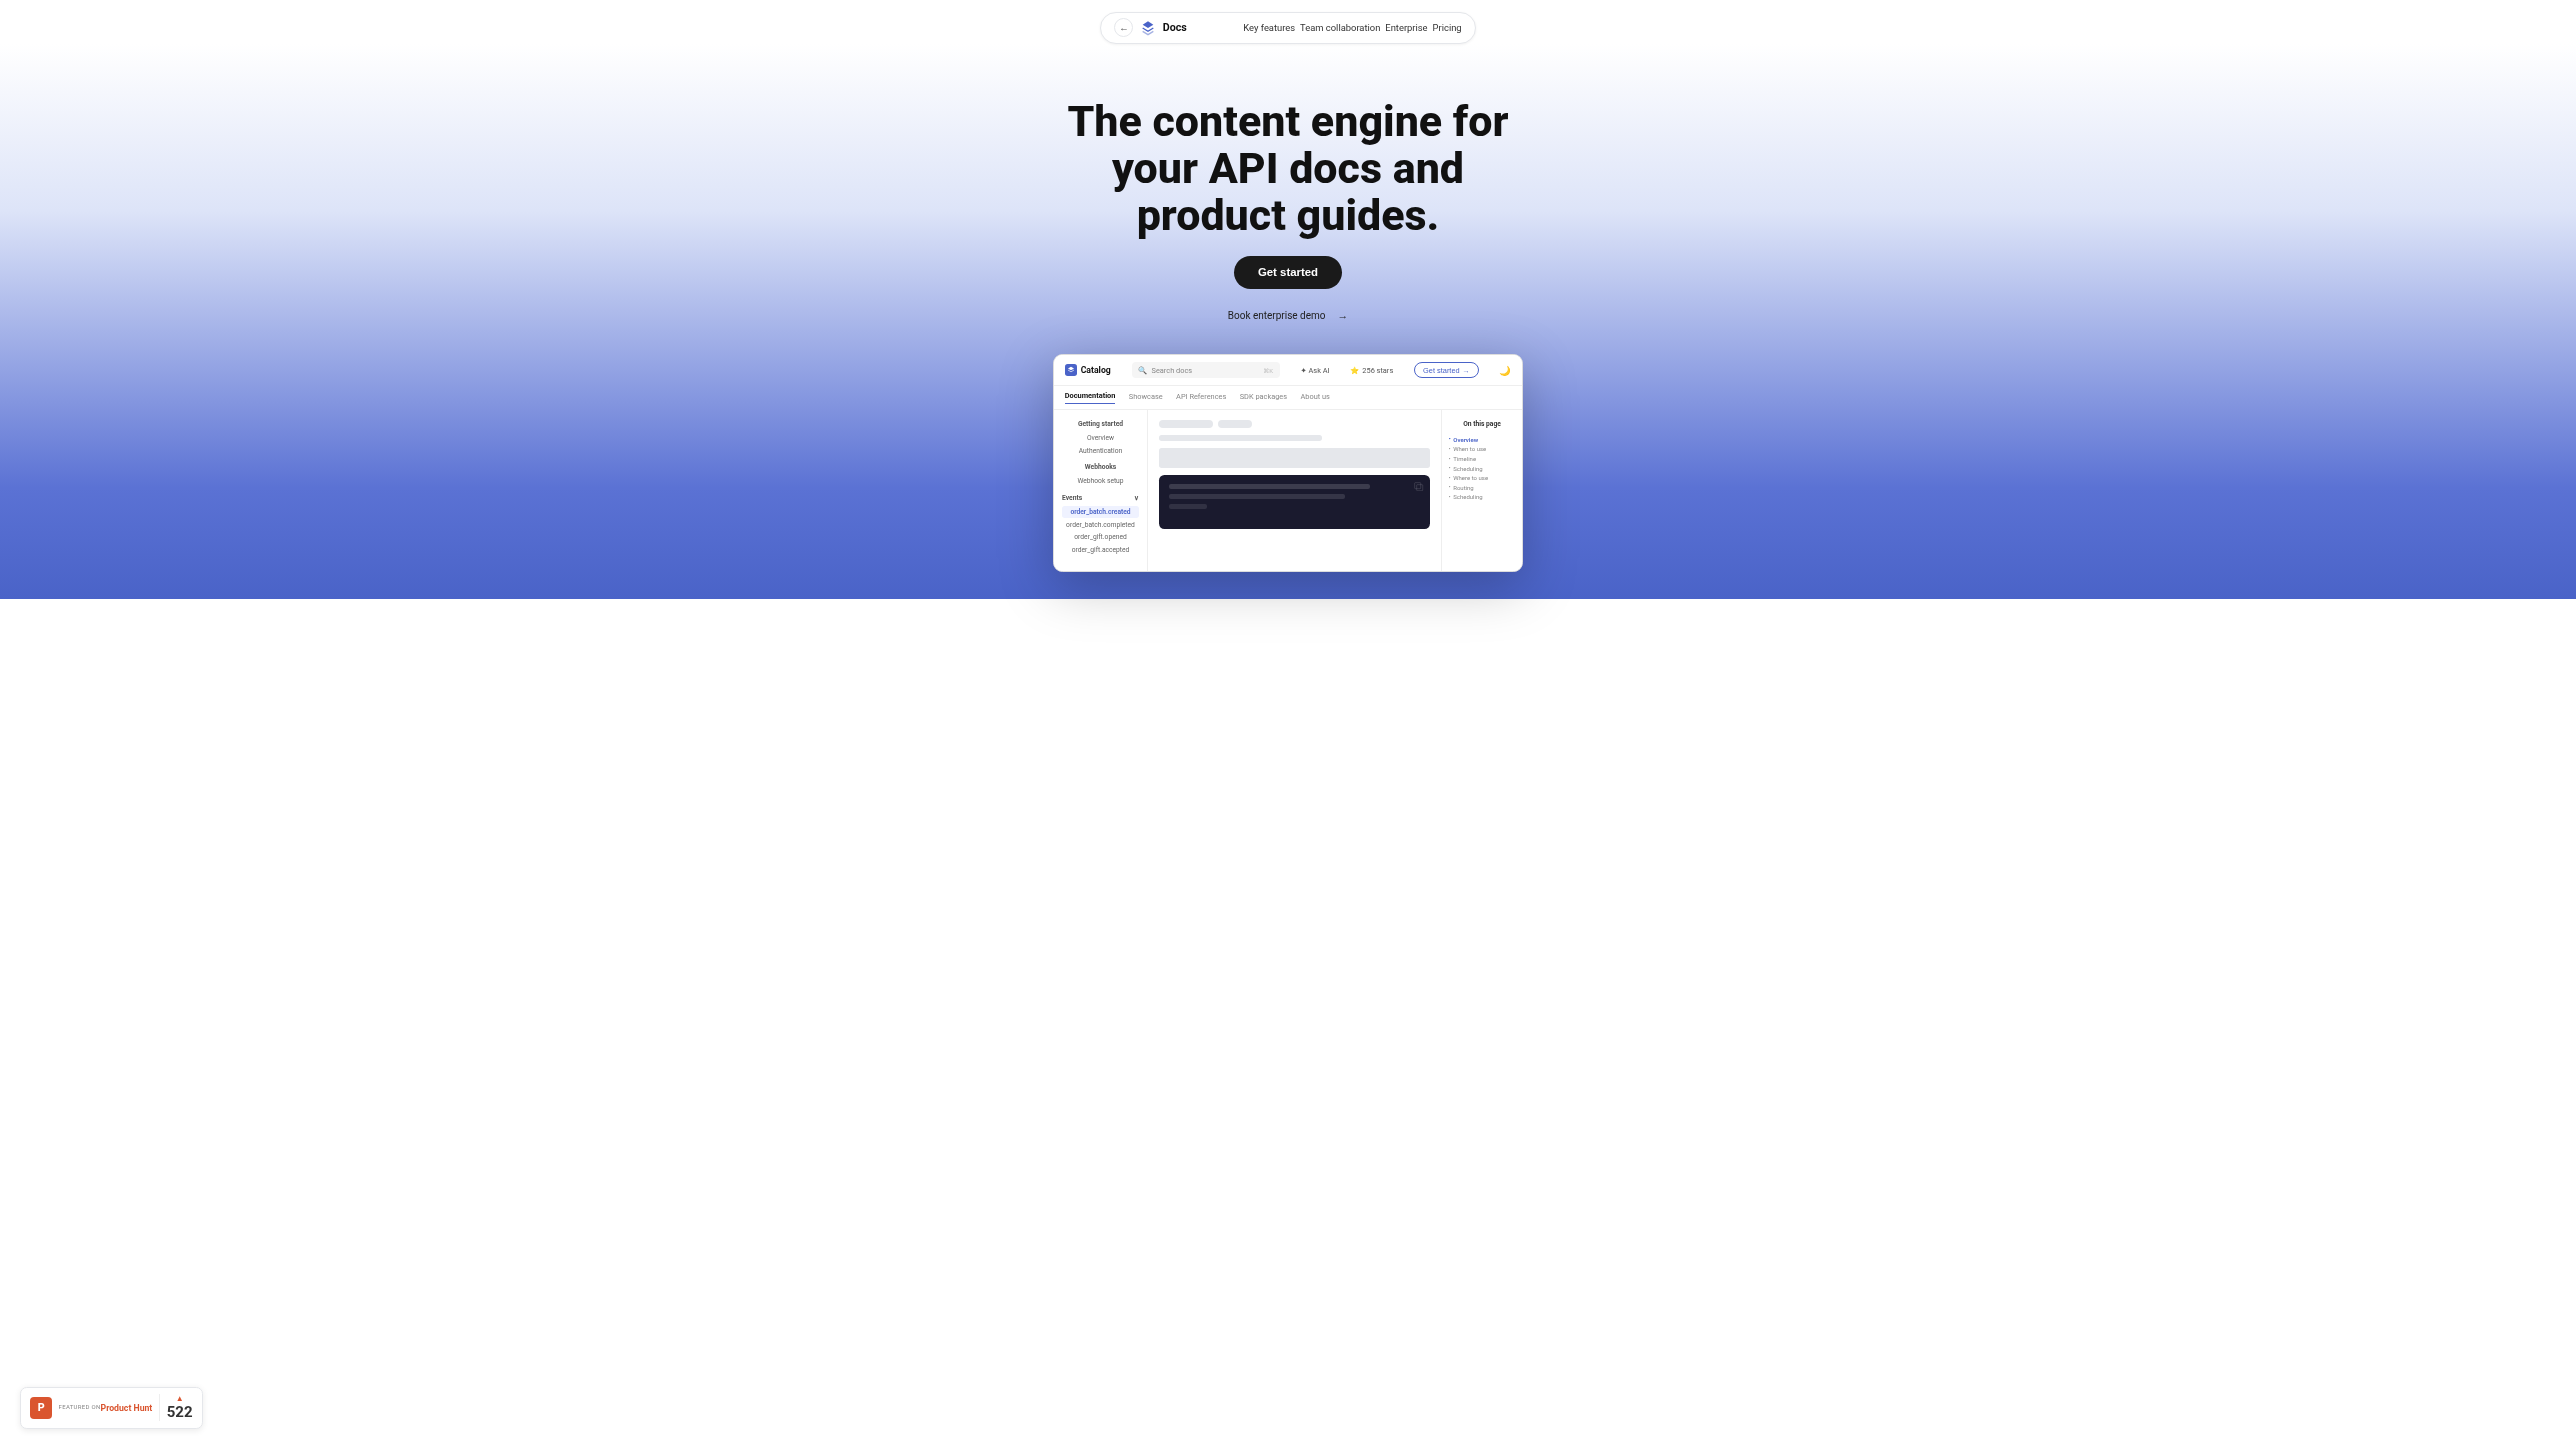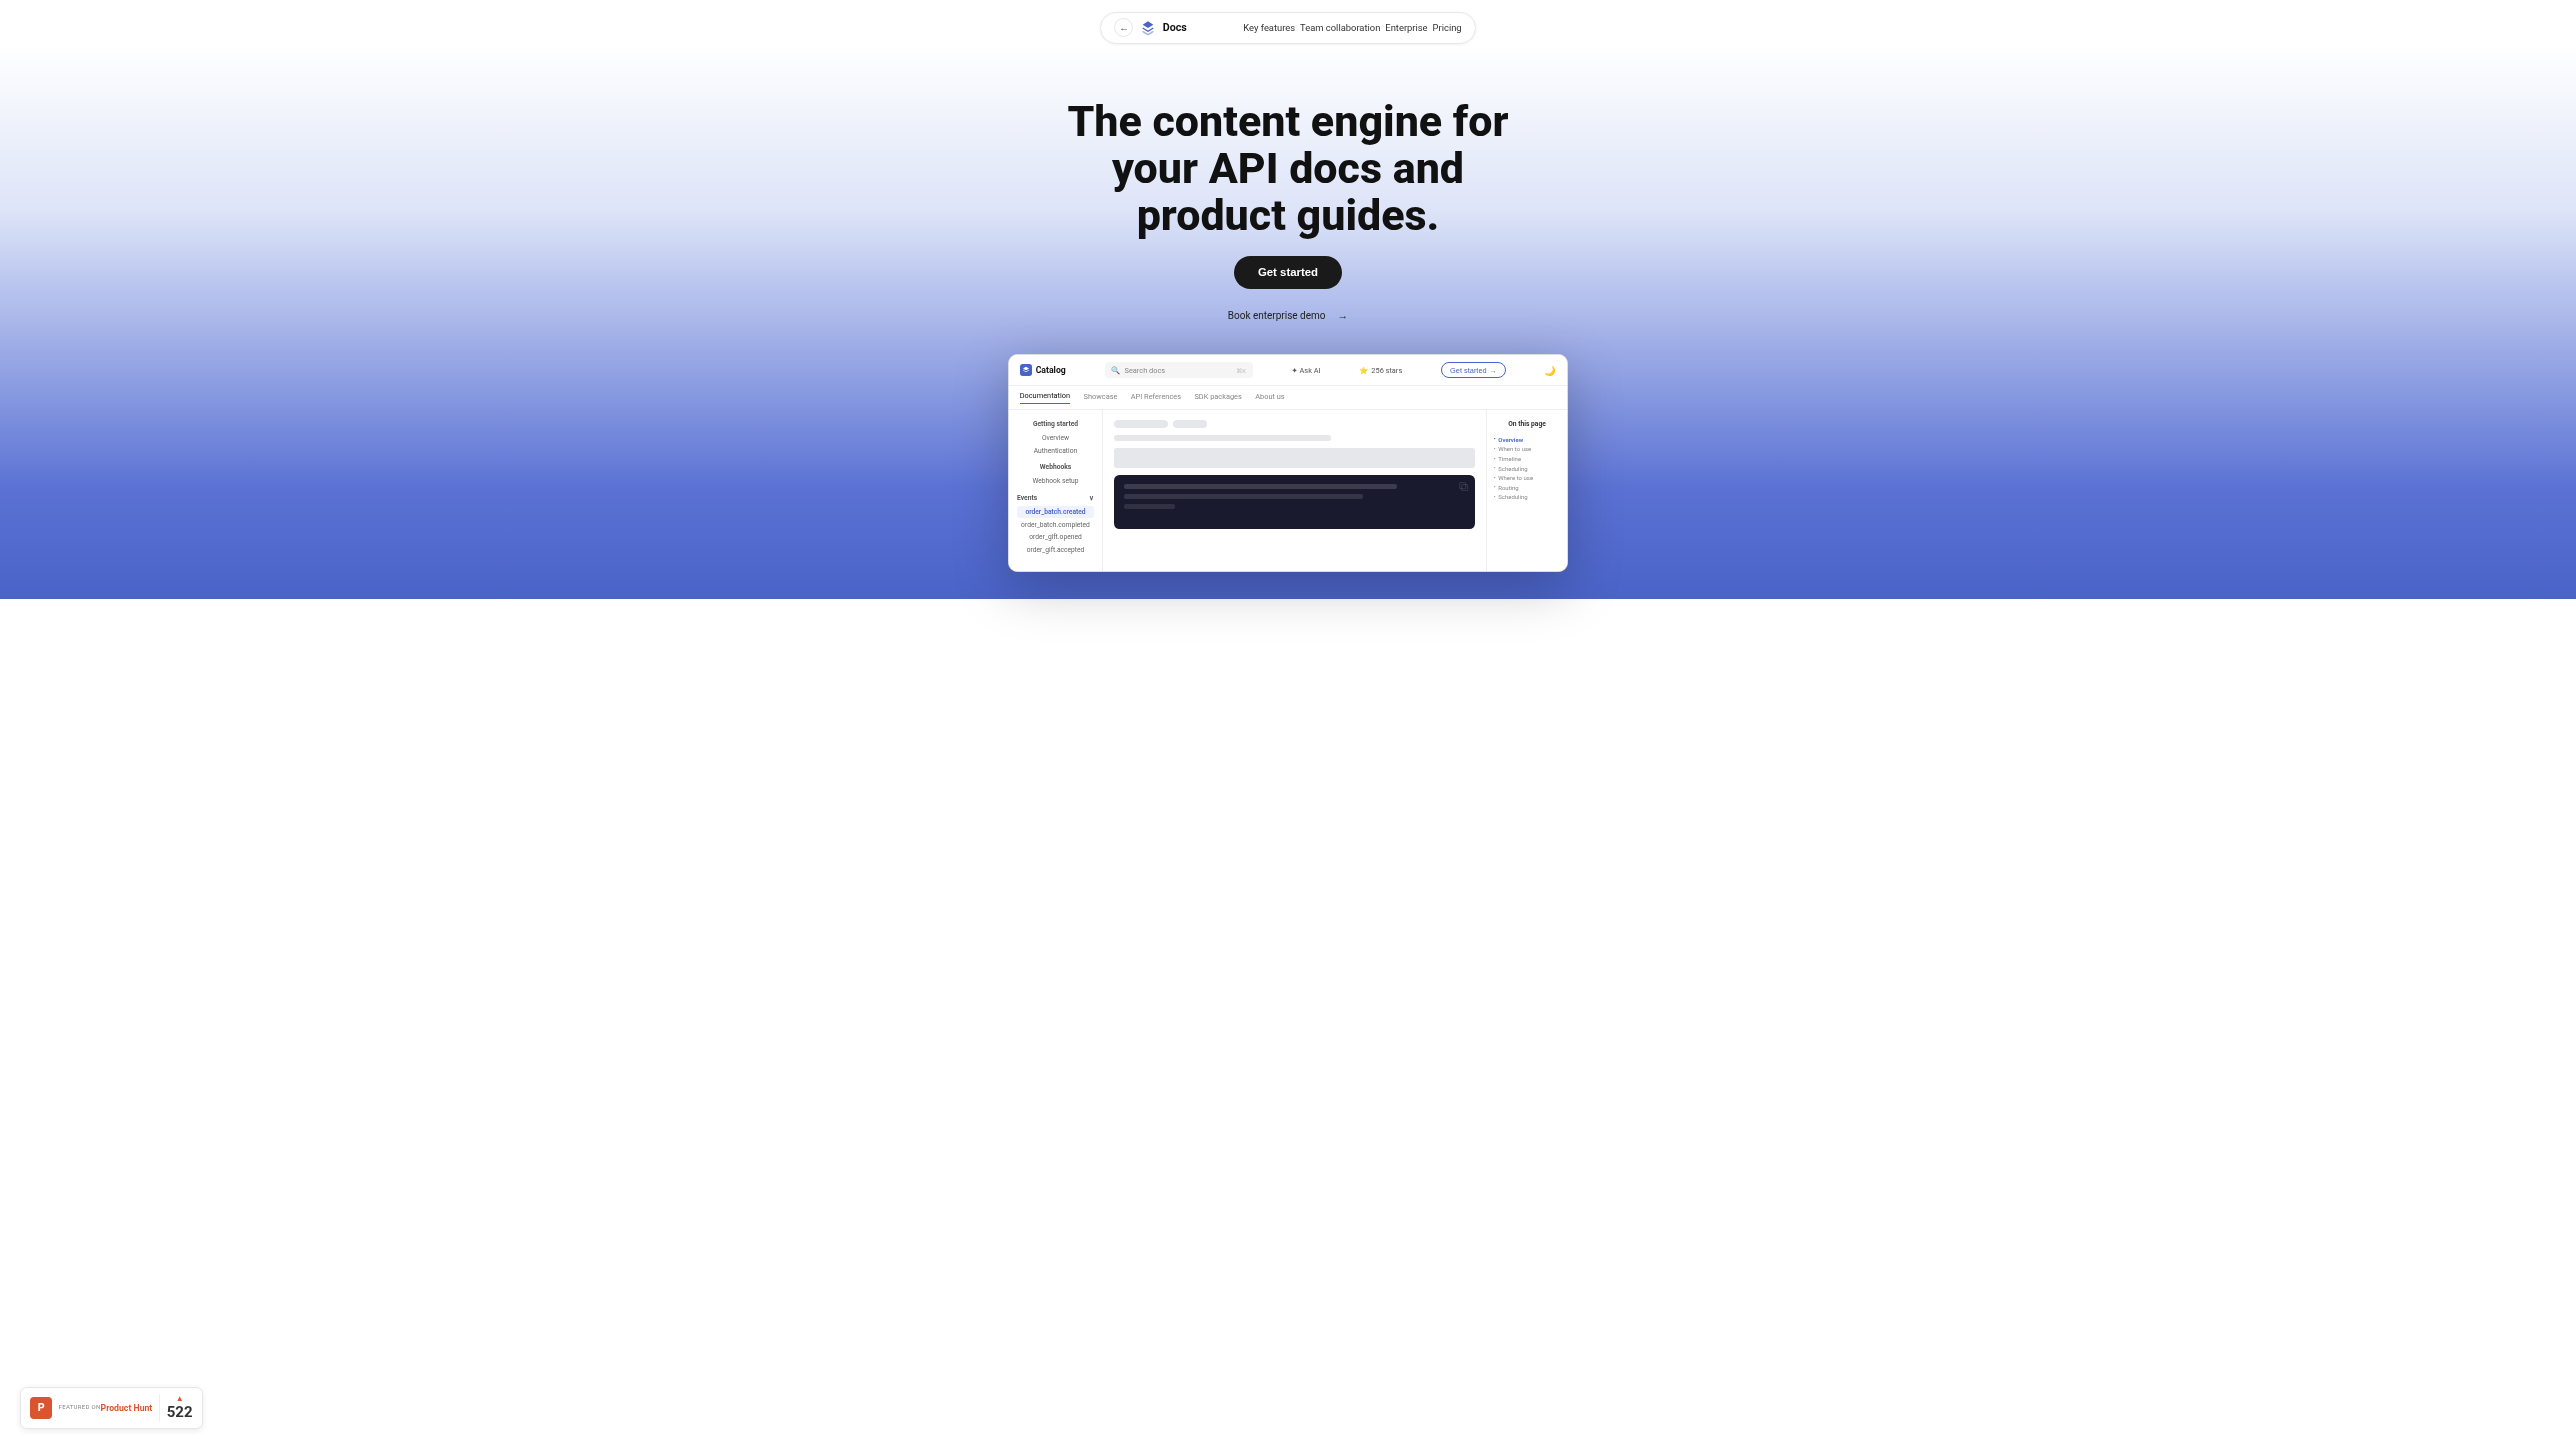--- a/index.html
+++ b/index.html
@@ -136,21 +136,21 @@
       display: flex;
       justify-content: center;
       margin-top: 32px;
       padding: 0 13.4px;
     }
 
     .browser-mockup {
       background: #fff;
       border-radius: 9.4px;
       box-shadow: 0 13.4px 54px rgba(0,0,0,0.25);
-      width: 560px;
+      width: 470px;
       overflow: hidden;
       border: 0.7px solid #ddd;
     }
 
     
     .mockup-navbar {
       display: flex;
       align-items: center;
       justify-content: space-between;
       padding: 6.7px 10.7px;
@@ -248,21 +248,21 @@
 
     .mockup-tab {
       font-size: 7.4px;
       color: #888;
       cursor: pointer;
       padding-bottom: 2.7px;
     }
 
     .mockup-tab.active {
       color: #111;
-      font-weight: 400;
+      font-weight: 700;
       border-bottom: 1.3px solid #4a63c8;
     }
 
     
     .mockup-main {
       display: flex;
       background: #fff;
       min-height: 161px;
     }
 

